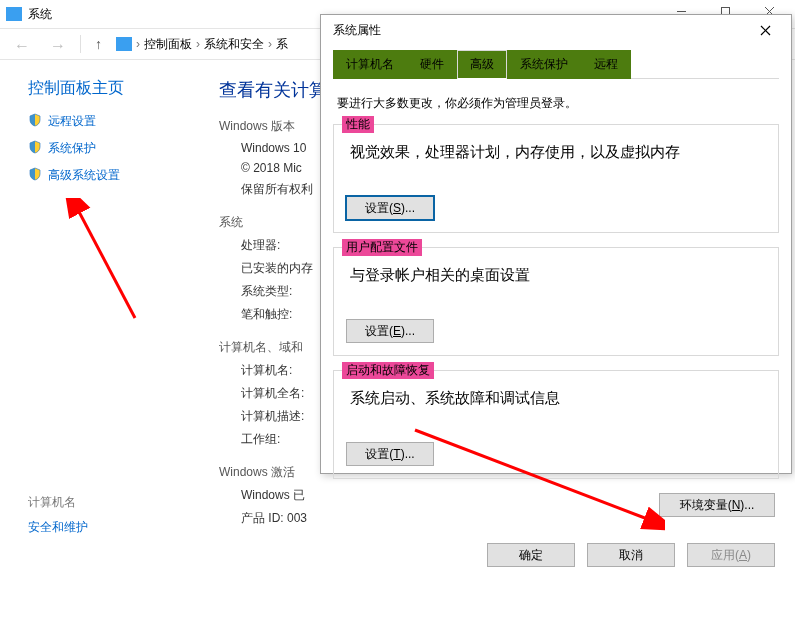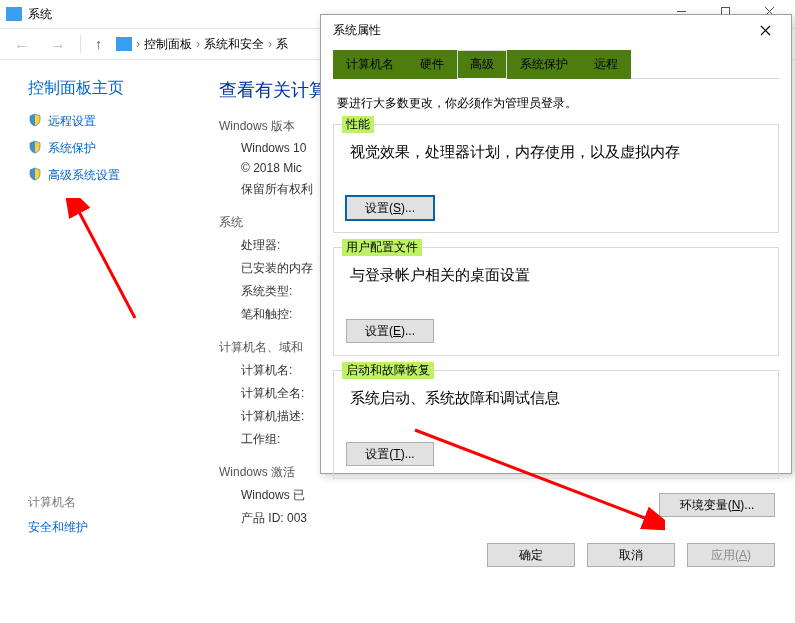--- a/index.html
+++ b/index.html
@@ -42,21 +42,21 @@
   .dlg-close svg { width: 11px; height: 11px; }
   .dlg-body { padding: 4px 12px 8px 12px; }
 
   .tabs { display: flex; border-bottom: 1px solid #d9d9d9; }
   .tab { padding: 5px 12px; font-size: 12px; color: #000; border: 1px solid transparent; border-bottom: none; cursor: pointer; position: relative; top: 1px; background: #4d7c0f; }
   .tab.active { border-color: #d9d9d9; border-bottom: 1px solid #fff; }
 
   .admin-note { font-size: 12px; margin: 16px 4px 12px 4px; }
 
   .groupbox { border: 1px solid #d9d9d9; margin: 8px 0 14px 0; padding: 14px 12px 12px 12px; position: relative; }
-  .groupbox .legend { position: absolute; top: -9px; left: 8px; background: #bef264; padding: 0 4px; font-size: 12px; }
+  .groupbox .legend { position: absolute; top: -9px; left: 8px; background: #ec4899; padding: 0 4px; font-size: 12px; }
   .groupbox .desc { font-size: 15px; margin: 4px 0 34px 4px; }
   .btn-row { display: flex; justify-content: flex-start; }
   .win-btn { min-width: 88px; height: 24px; background: #e1e1e1; border: 1px solid #adadad; font-size: 12px; display: inline-flex; align-items: center; justify-content: center; cursor: pointer; }
   .win-btn.highlight { outline: 2px solid #0a64a4; outline-offset: -1px; }
   .win-btn.disabled { color: #8a8a8a; cursor: default; text-align: center; }
   .env-row { display: flex; justify-content: flex-end; margin: 10px 4px 26px 0; }
   .env-btn { min-width: 116px; }
 
   .dlg-footer { display: flex; justify-content: flex-end; gap: 12px; padding: 0 4px; }
   .mn { text-decoration: underline; }

